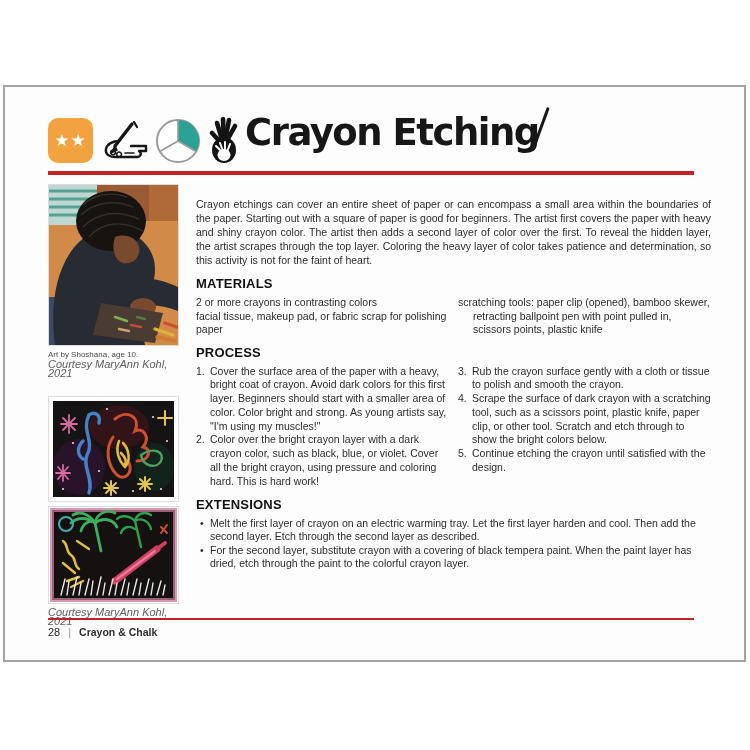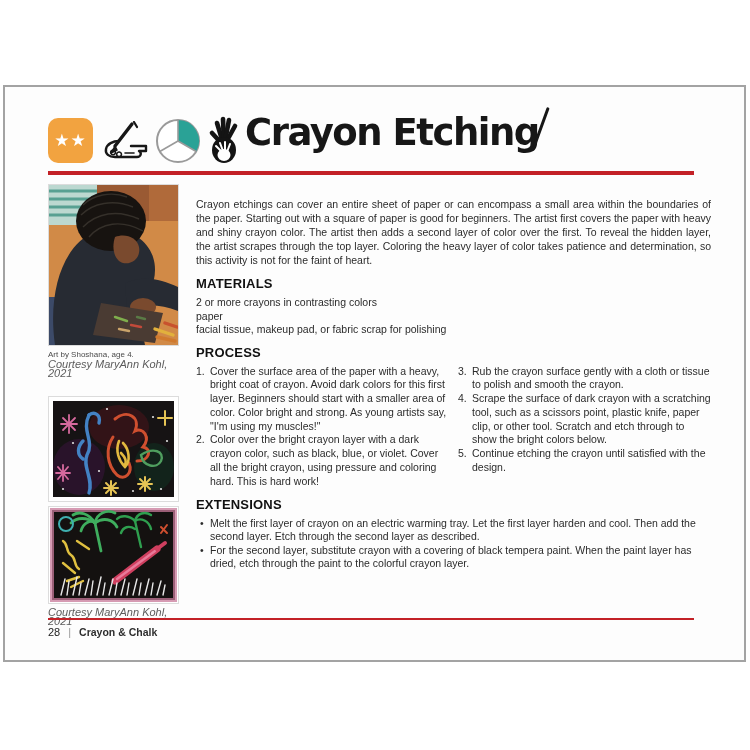--- a/index.html
+++ b/index.html
@@ -152,21 +152,21 @@
           <path d="M88,132 L96,134" stroke="#5a7a46"></path>
       </g>
       <g stroke-width="3.4" stroke-linecap="round">
         <path d="M106,144 L124,150" stroke="#e2b13c"></path>
           <path d="M108,152 L126,156" stroke="#d07a2e"></path>
         <path d="M116,138 L128,142" stroke="#c8522e"></path>
       </g>
     </svg>
 
     <div class="caption">
-      <div>Art by Shoshana, age 4.</div>
+      <div>Art by Shoshana, age 10.</div>
       <div class="ital">Courtesy MaryAnn Kohl, 2021</div>
     </div>
 
     <svg class="photo gap17" width="129" height="104" viewBox="0 0 129 104">
       <rect width="129" height="104" fill="#ffffff"></rect>
       <rect x="4" y="4" width="121" height="96" fill="#161314"></rect>
       <ellipse cx="30" cy="70" rx="26" ry="28" fill="#2e1430" opacity="0.8"></ellipse>
       <ellipse cx="70" cy="30" rx="30" ry="22" fill="#3a1418" opacity="0.8"></ellipse>
       <ellipse cx="105" cy="70" rx="20" ry="24" fill="#12261c" opacity="0.9"></ellipse>
       <g stroke="#d66a9e" stroke-width="1.8" stroke-linecap="round">
@@ -281,22 +281,25 @@
     </div>
   </div>
 
   <div class="main">
     <p class="intro">Crayon etchings can cover an entire sheet of paper or can encompass a small area within the boundaries of the paper. Starting out with a square of paper is good for beginners. The artist first covers the paper with heavy and shiny crayon color. The artist then adds a second layer of color over the first. To reveal the hidden layer, the artist scrapes through the top layer. Coloring the heavy layer of color takes patience and determination, so this activity is not for the faint of heart.</p>
 
     <h2 class="sec">MATERIALS</h2>
     <div class="cols">
       <div class="col-l">
         <div class="mat-item">2 or more crayons in contrasting colors</div>
+        <div class="mat-item">facial tissue, makeup pad, or fabric scrap for polishing</div>
         <div class="mat-item">paper</div>
-        <div class="mat-item">facial tissue, makeup pad, or fabric scrap for polishing</div>
+      </div>
+      <div class="col-r">
+        <div class="mat-item">scratching tools: paper clip (opened), bamboo skewer, retracting ballpoint pen with point pulled in, scissors points, plastic knife</div>
       </div>
     </div>
 
     <h2 class="sec">PROCESS</h2>
     <div class="cols">
       <div class="col-l">
         <div class="step">
           <span class="n">1.</span>
           <span class="t">Cover the surface area of the paper with a heavy, bright coat of crayon. Avoid dark colors for this first layer. Beginners should start with a smaller area of color. Color bright and strong. As young artists say, "I'm using my muscles!"</span>
         </div>

